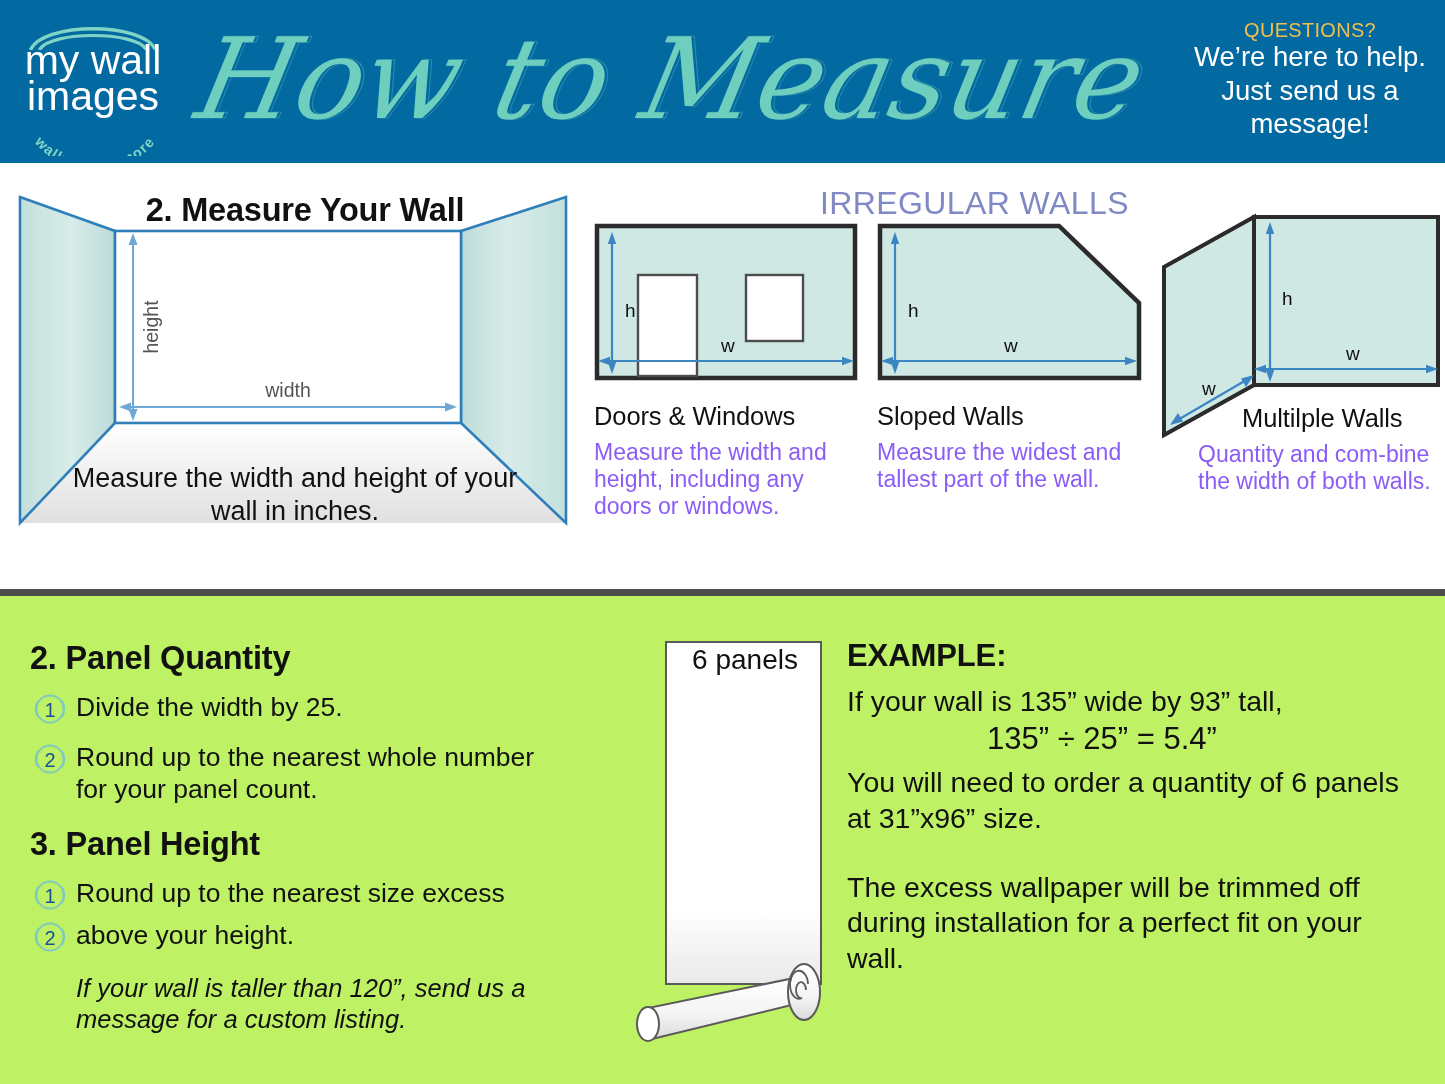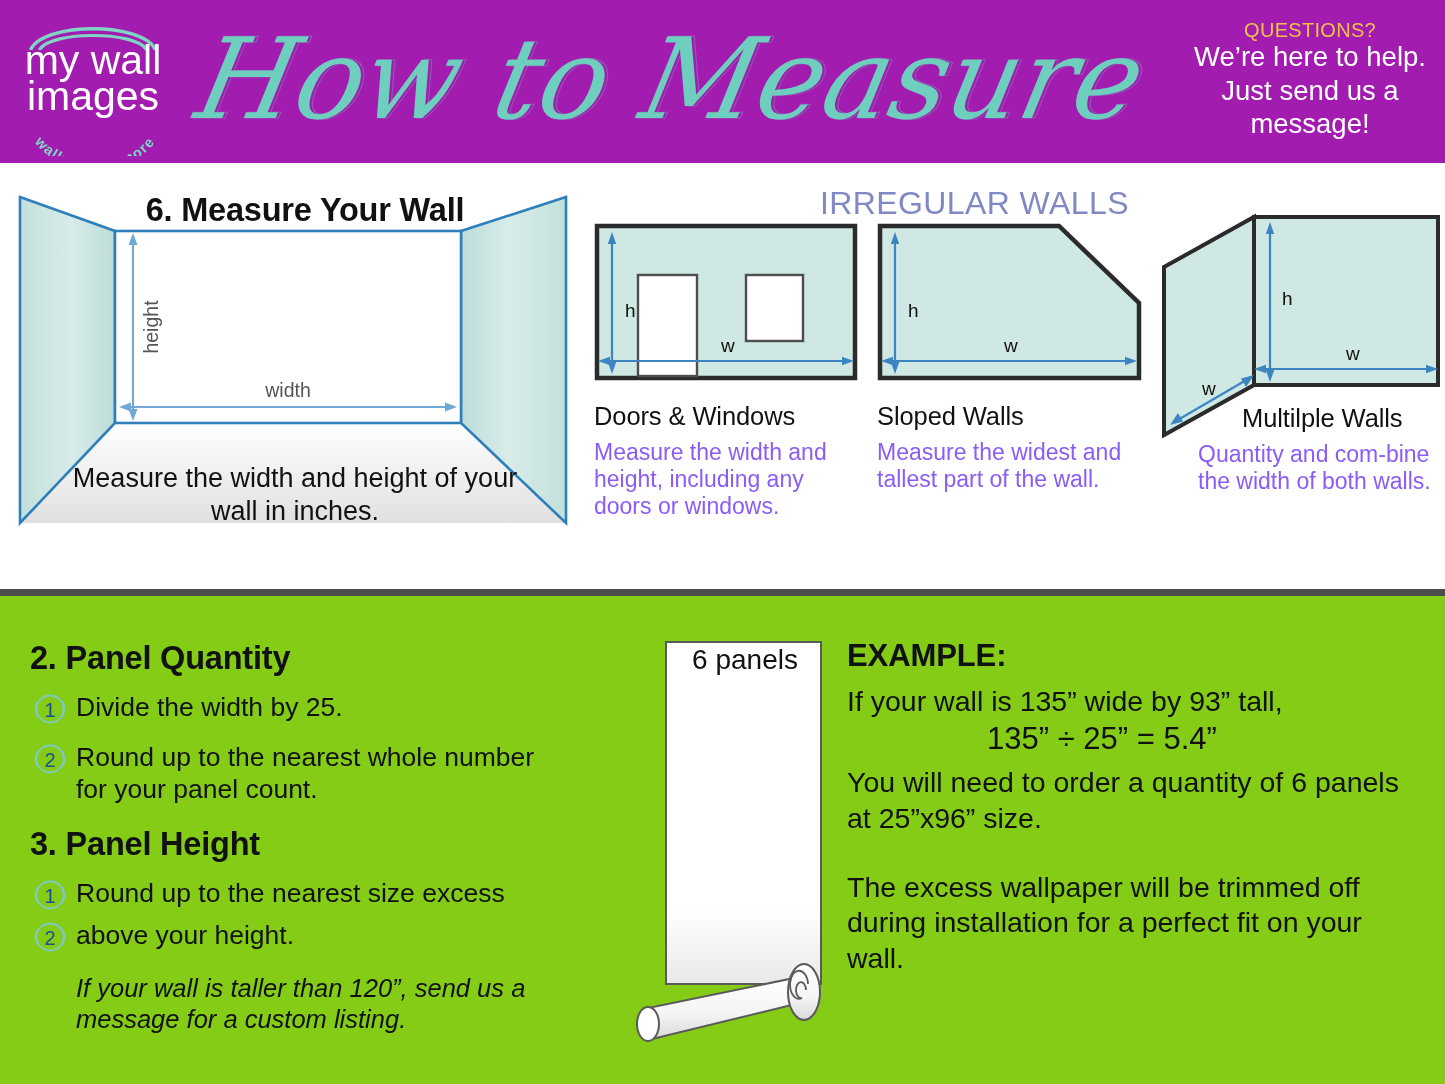--- a/index.html
+++ b/index.html
@@ -7,21 +7,21 @@
     width: 1445px; height: 1084px;
     font-family: "Liberation Sans", sans-serif;
     background: #ffffff;
     overflow: hidden;
   }
   #page { position: relative; width: 1445px; height: 1084px; }
 
   
   #header {
     position: absolute; left: 0; top: 0; width: 1445px; height: 163px;
-    background: #a21caf;
+    background: #0369a1;
   }
   #logo-block {
     position: absolute; left: 14px; top: 16px; width: 158px; height: 136px;
     text-align: center;
   }
   #logo-arc { position: absolute; left: 14px; top: 0; width: 130px; height: 34px; }
   #logo-word1, #logo-word2 {
     color: #ffffff; font-family: "Liberation Sans", sans-serif;
     font-weight: 300; letter-spacing: 0px; line-height: 0.92;
   }
@@ -83,21 +83,21 @@
 
   
   #divider {
     position: absolute; left: 0; top: 589px; width: 1445px; height: 7px;
     background: #4d4d4d;
   }
 
   
   #sec2 {
     position: absolute; left: 0; top: 596px; width: 1445px; height: 488px;
-    background: #84cc16;
+    background: #bef264;
   }
   .step-head {
     font-size: 32.5px; font-weight: bold; color: #111111; letter-spacing: -0.2px;
   }
   .bullet-row { display: flex; align-items: flex-start; margin-top: 8px; }
   .badge { flex: 0 0 auto; width: 40px; height: 40px; margin-right: 6px; }
   .bullet-text {
     font-size: 26.5px; color: #111111; line-height: 1.22; font-weight: 400;
     padding-top: 2px;
   }
@@ -196,21 +196,21 @@
       <text x="152" y="152" font-family="Liberation Sans, sans-serif" font-size="19.5" fill="#555555" text-anchor="middle" transform="rotate(-90 152 152)">height</text>
 
       <g stroke="#6fa8d4" stroke-width="2" fill="none">
         <line x1="120" y1="232" x2="444" y2="232"></line>
         <polygon points="113,232 125,227.5 125,236.5" fill="#6fa8d4" stroke="none"></polygon>
         <polygon points="451,232 439,227.5 439,236.5" fill="#6fa8d4" stroke="none"></polygon>
       </g>
       <text x="282" y="222" font-family="Liberation Sans, sans-serif" font-size="19.5" fill="#555555" text-anchor="middle">width</text>
     </svg>
 
-    <div id="step1-title">6. Measure Your Wall</div>
+    <div id="step1-title">2. Measure Your Wall</div>
     <div id="step1-caption">Measure the width and height of your wall in inches.</div>
 
     <div id="irregular-title">IRREGULAR WALLS</div>
 
     <div class="irr-col" style="left:594px; width:266px;">
       <svg width="266" height="165" viewBox="0 0 266 165">
         <rect x="3" y="3" width="258" height="152" fill="#cfe8e4" stroke="#2b2b2b" stroke-width="4.5"></rect>
         <rect x="44" y="52" width="59" height="101" fill="#ffffff" stroke="#4d4d4d" stroke-width="2.4"></rect>
         <rect x="152" y="52" width="57" height="66" fill="#ffffff" stroke="#4d4d4d" stroke-width="2.4"></rect>
         <g stroke="#3b86c2" stroke-width="2.2">
@@ -354,18 +354,18 @@
       <ellipse cx="168" cy="356" rx="16" ry="28" fill="url(#tubeGrad)" stroke="#5a5a5a" stroke-width="2"></ellipse>
       <ellipse cx="12" cy="388" rx="11" ry="17" fill="#ffffff" stroke="#5a5a5a" stroke-width="2"></ellipse>
       <path d="M172 348 A 9 14 0 1 0 166 362 A 5 8 0 1 1 170 354" fill="none" stroke="#5a5a5a" stroke-width="1.8"></path>
     </svg>
     <div id="roll-label">6 panels</div>
 
     <div id="example-block">
       <div id="example-head">EXAMPLE:</div>
       <div class="ex-line" style="margin-top:10px;">If your wall is 135” wide by 93” tall,</div>
       <div id="ex-formula">135” ÷ 25” = 5.4”</div>
-      <div class="ex-line" style="margin-top:8px; width:560px;">You will need to order a quantity of 6 panels at 25”x96” size.</div>
+      <div class="ex-line" style="margin-top:8px; width:560px;">You will need to order a quantity of 6 panels at 31”x96” size.</div>
       <div class="ex-gap"></div>
       <div class="ex-line" style="width:560px;">The excess wallpaper will be trimmed off during installation for a perfect fit on your wall.</div>
     </div>
   </div>
 </div>
 
 </body></html>

